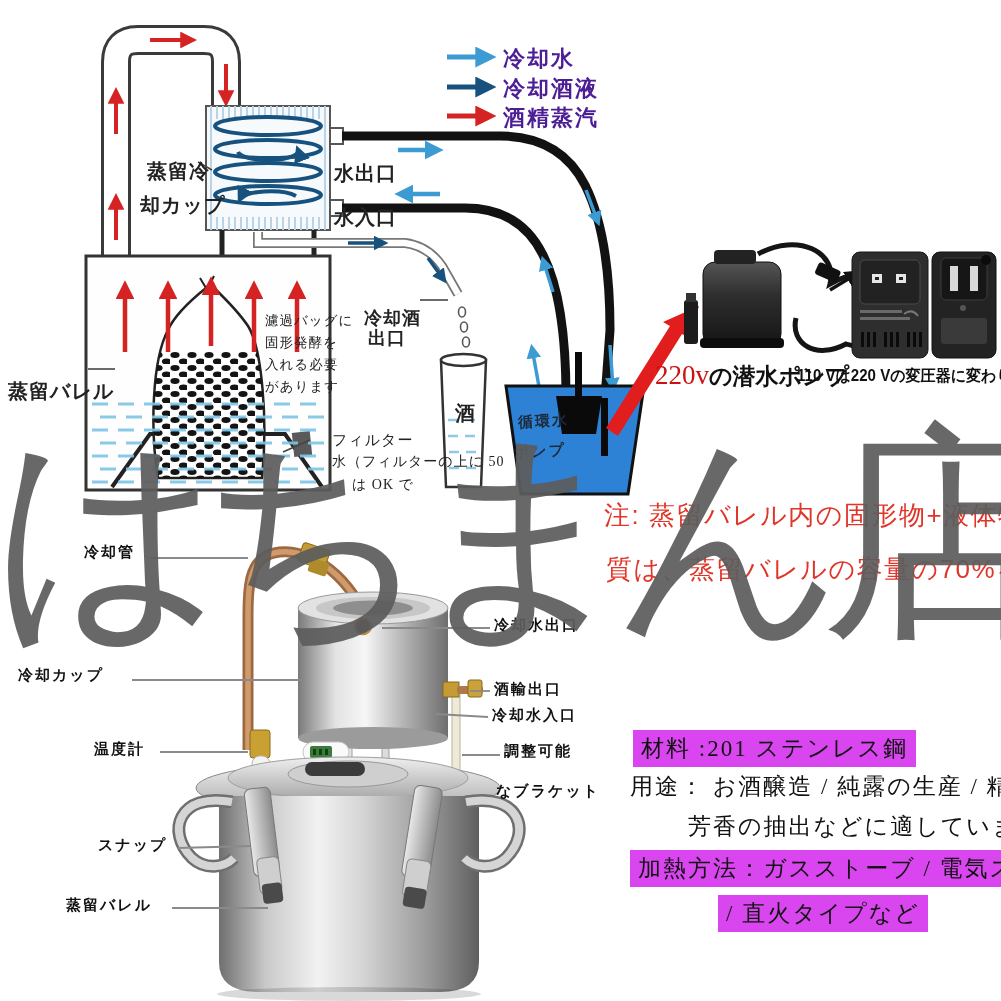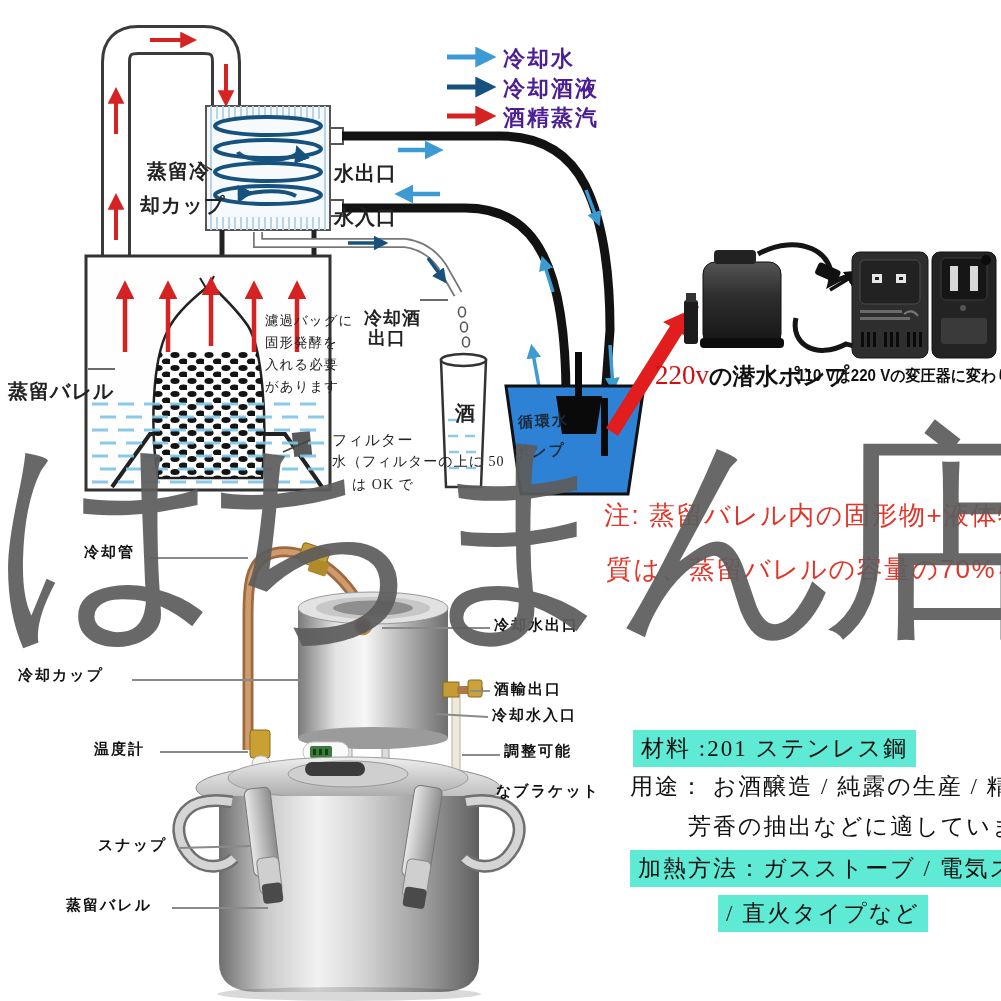--- a/index.html
+++ b/index.html
@@ -8,21 +8,21 @@
   .abs{position:absolute;white-space:nowrap;}
   .serif{font-family:"Liberation Serif","DejaVu Serif",serif;color:#1c1c1c;}
   .sans{font-family:"Liberation Sans","DejaVu Sans",sans-serif;color:#111;}
   .dlabel{font-size:20px;font-weight:600;color:#222;letter-spacing:1px;margin-top:20px;}
   .plabel{font-size:15px;font-weight:600;color:#111;letter-spacing:2px;}
   .legend-label{font-size:22px;font-weight:700;color:#4c1d95;letter-spacing:2px;}
   .small-note{font-size:13.5px;color:#222;letter-spacing:1px;}
   .title{font-size:72px;color:#0d0d0d;letter-spacing:10px;font-weight:400;}
   .warn{font-size:26px;letter-spacing:1.5px;font-family:"Liberation Sans","DejaVu Sans",sans-serif;}
   .spec{font-size:23px;letter-spacing:2px;color:#111;}
-  .hl{background:#5eead4;padding:3px 8px;}
+  .hl{background:#d946ef;padding:3px 8px;}
   .watermark{font-family:"Liberation Sans","DejaVu Sans",sans-serif;
              font-size:228px;line-height:1;color:rgba(92,92,92,0.93);
              letter-spacing:-26px;z-index:60;pointer-events:none;}
   .bucket-txt{font-size:15px;font-weight:600;color:#1d2a3a;letter-spacing:2px;}
   svg{position:absolute;left:0;top:0;}
   .z1{z-index:1}.z2{z-index:2}
 </style>
 </head>
 <body>
 

